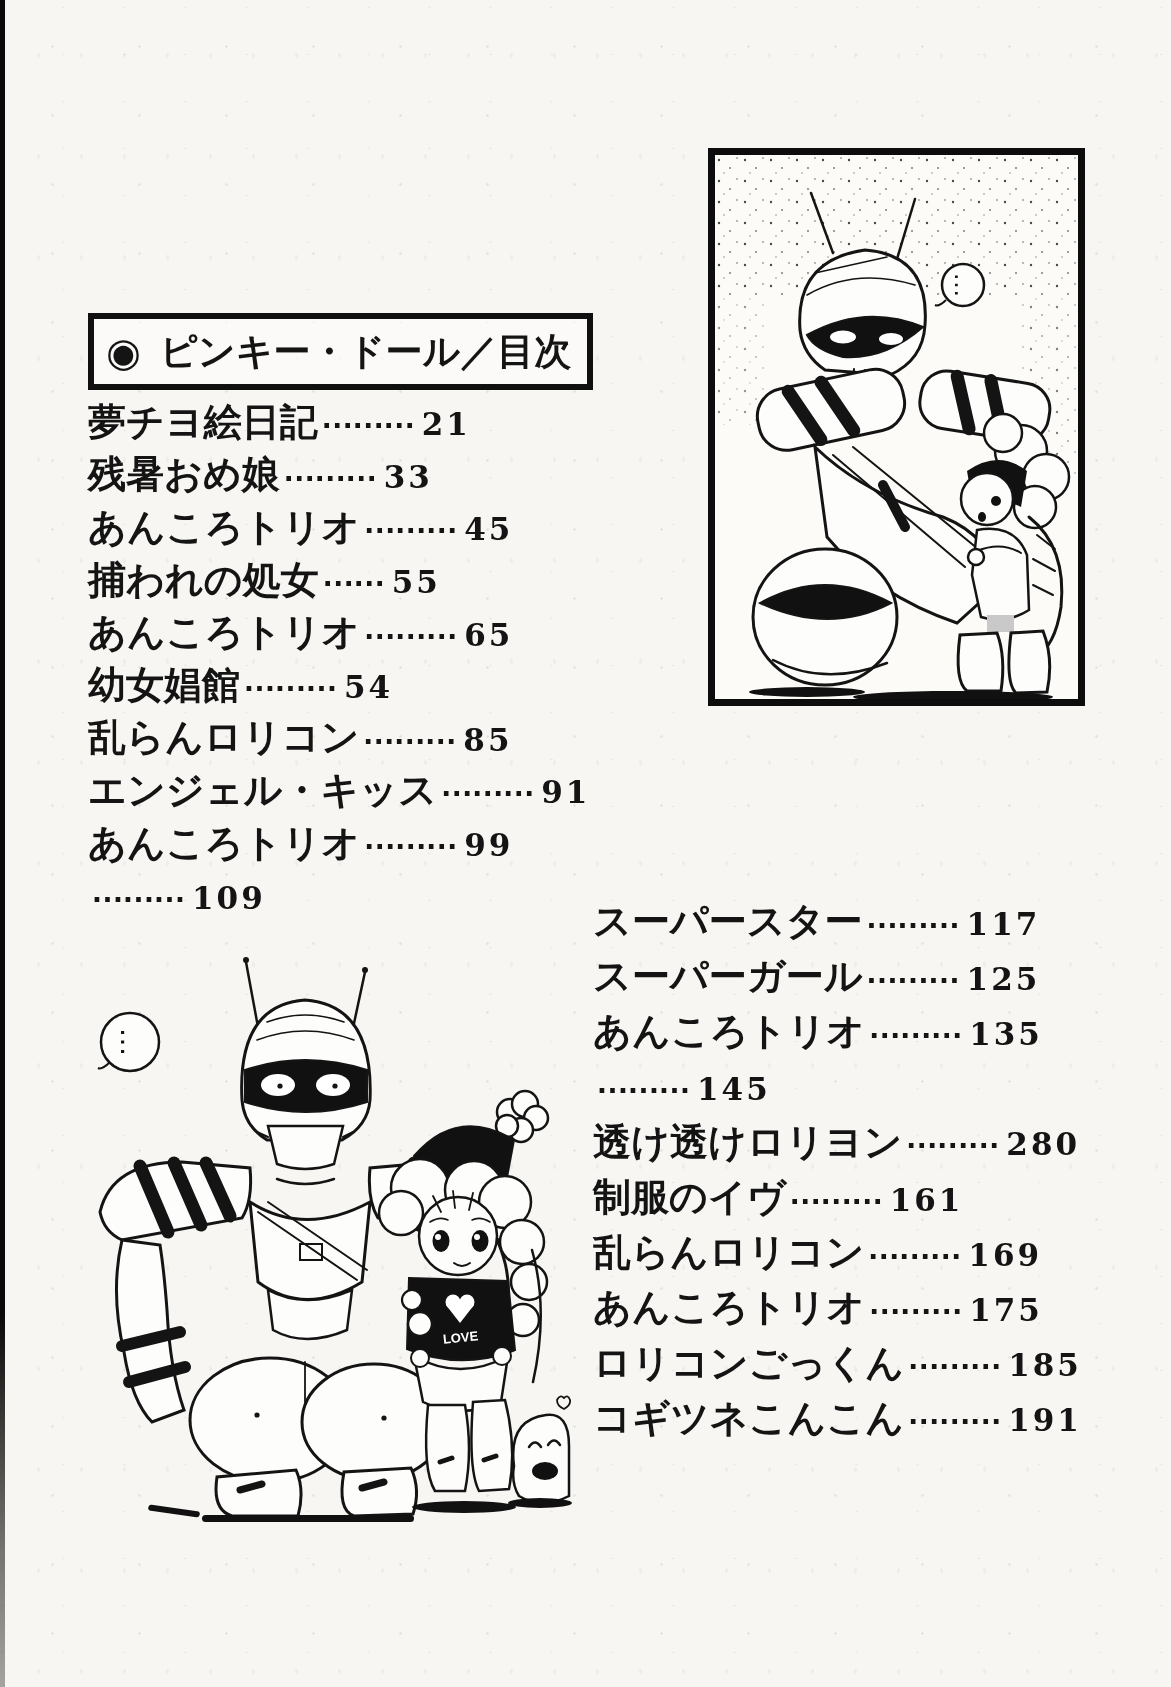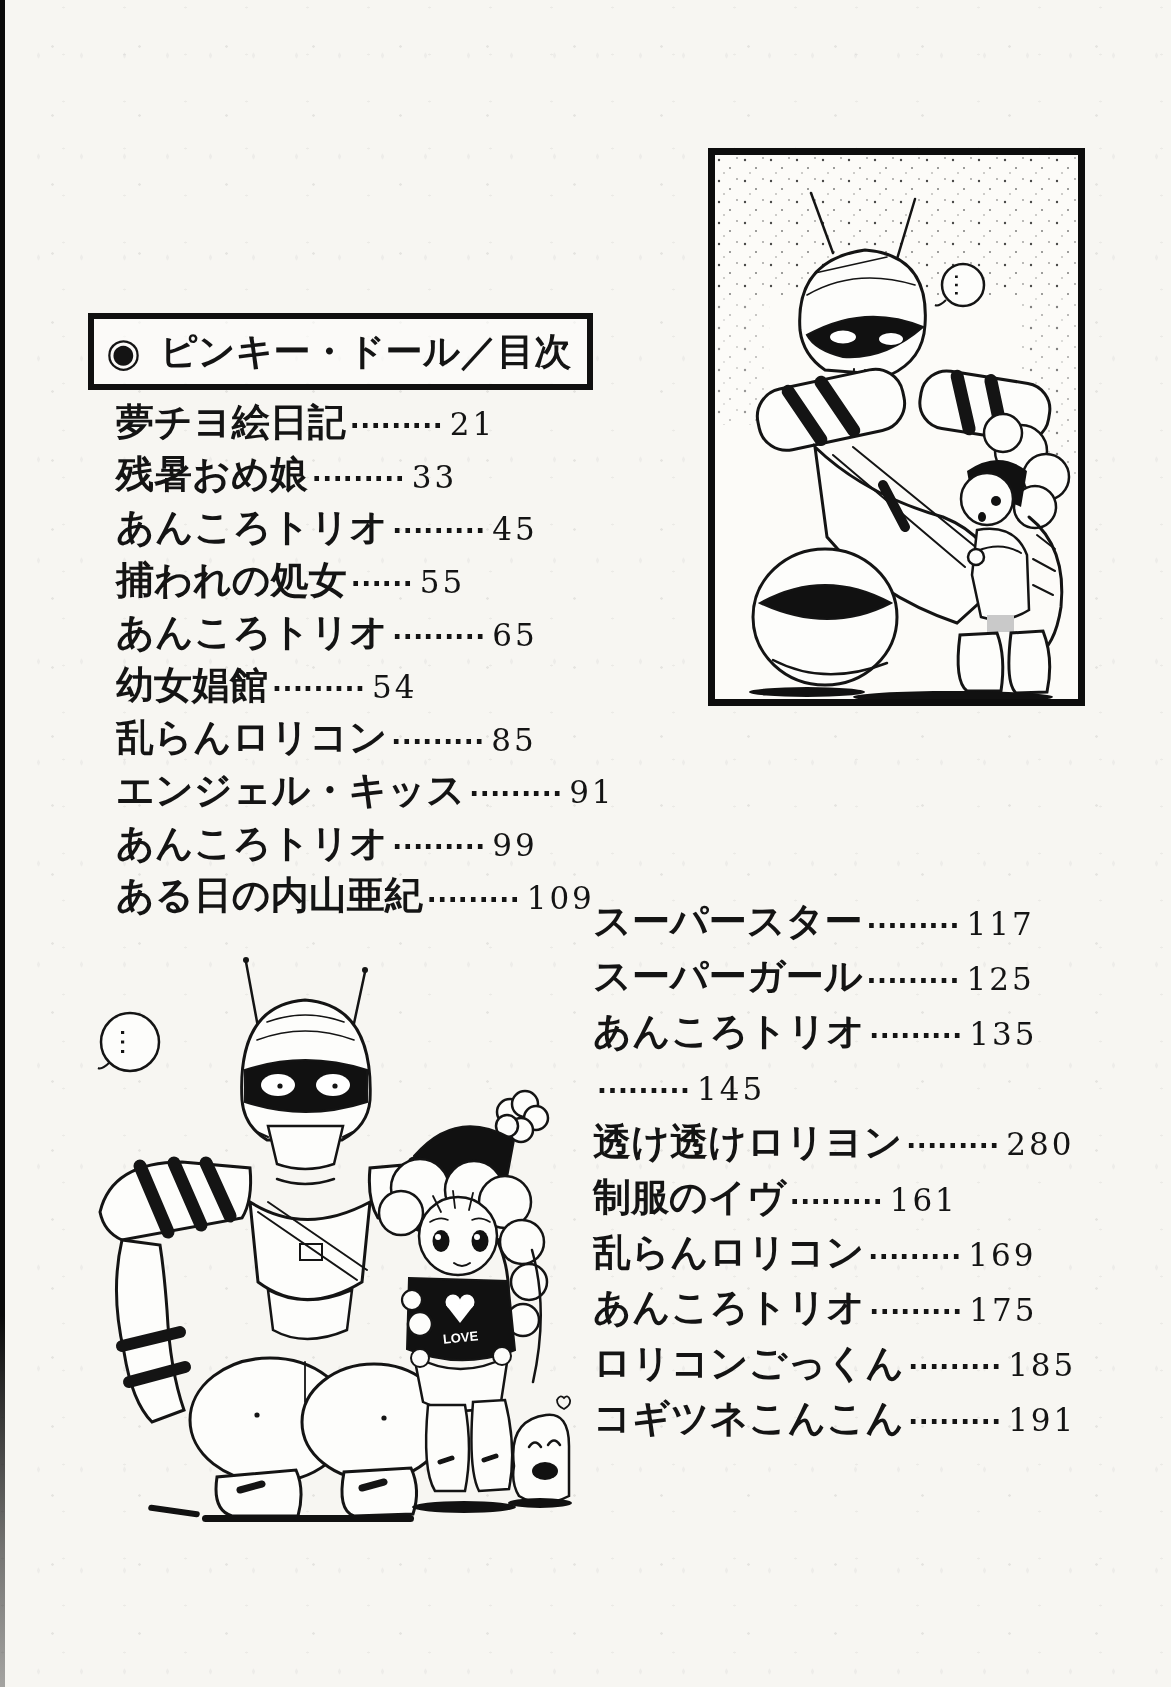--- a/index.html
+++ b/index.html
@@ -24,28 +24,28 @@
     border:6px solid #101010;box-sizing:border-box;
     display:flex;align-items:center;padding-left:12px;
     background:rgba(253,253,251,.6);
     white-space:nowrap;
   }
   .title-box .bullet{font-size:40px;font-weight:bold;margin-right:2px;line-height:1;}
   .title-box .ttl{font-size:37px;font-weight:bold;letter-spacing:0;margin-left:17px;}
   .toc-col{position:absolute;font-weight:bold;}
   .toc-col .row{display:flex;align-items:center;white-space:nowrap;}
   .toc-col.left{left:88px;top:396px;}
-  .toc-col.left .row{height:52.6px;margin-left:28px;}
+  .toc-col.left .row{height:52.6px;}
   .toc-col.right{left:593px;top:894px;}
   .toc-col.right .row{height:55.2px;}
   .jt{font-size:38px;}
   .ld{font-size:33px;letter-spacing:-2px;margin:0 8px 0 3px;position:relative;top:-5px;}
   .pn{
     font-family:"DejaVu Serif","Liberation Serif",serif;
-    font-size:31px;font-weight:400;letter-spacing:3px;position:relative;top:2px;
+    font-size:31px;font-weight:700;letter-spacing:3px;position:relative;top:2px;
   }
   .frame{
     position:absolute;left:708px;top:148px;width:377px;height:558px;
     border:7px solid #0d0d0d;box-sizing:border-box;background:#fcfbf8;
   }
   .frame svg{display:block;width:100%;height:100%;}
   .bottom-illo{position:absolute;left:52px;top:940px;width:520px;height:620px;}
   .bottom-illo svg{display:block;width:100%;height:100%;}
 </style>
 </head>
@@ -175,21 +175,20 @@
         <span class="jt">エンジェル・キッス</span>
         <span class="ld">………</span>
         <span class="pn">91</span>
       </div>
     <div class="row">
         <span class="jt">あんころトリオ</span>
         <span class="ld">………</span>
         <span class="pn">99</span>
       </div>
     <div class="row">
-        <span class="jt">ある日の内山亜紀</span>
         <span class="ld">………</span>
         <span class="pn">109</span>
       </div>
   </div>
 
   <div class="toc-col right">
     <div class="row">
         <span class="jt">スーパースター</span>
         <span class="ld">………</span>
         <span class="pn">117</span>

